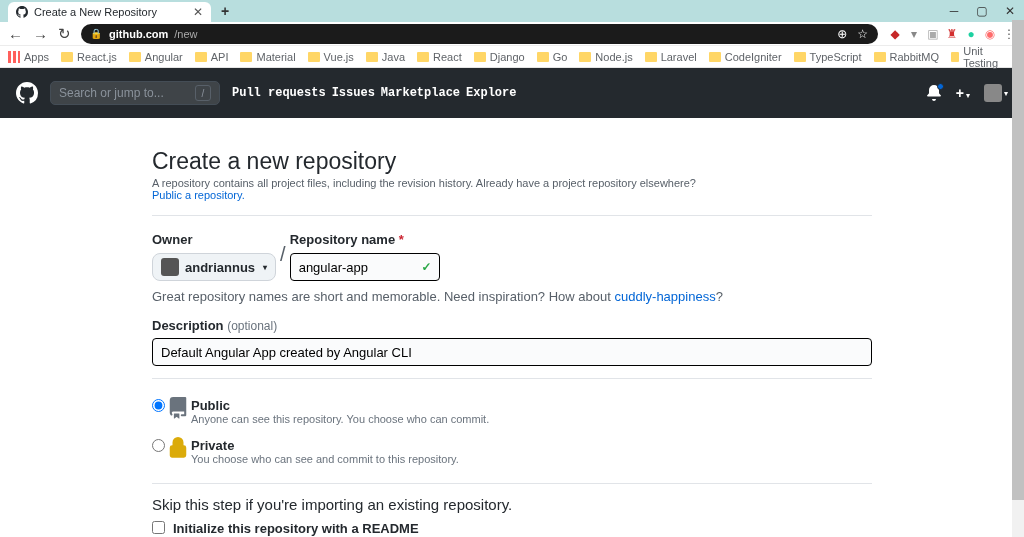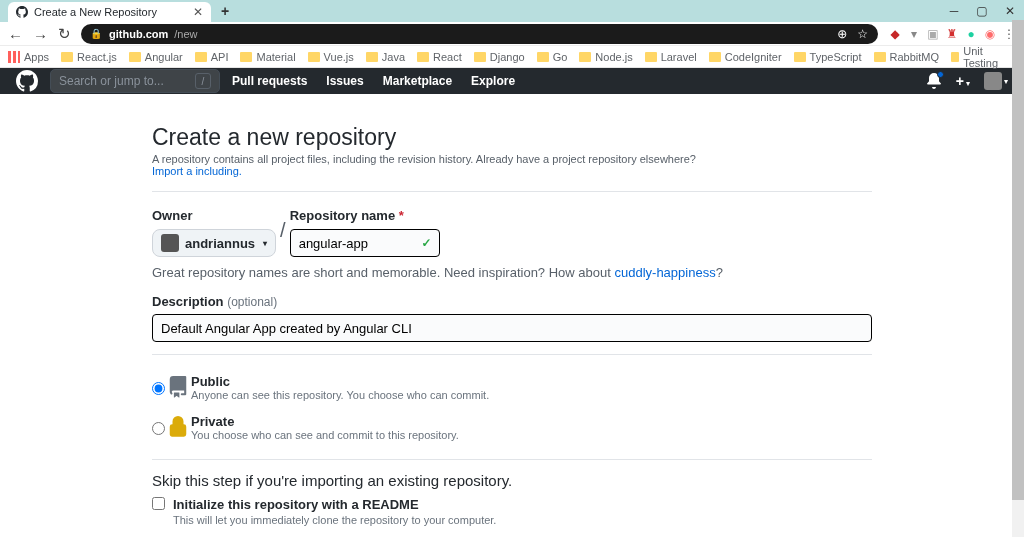--- a/index.html
+++ b/index.html
@@ -24,25 +24,25 @@
   .ext-icons { display: flex; gap: 5px; align-items: center; }
   .ext-icons span { width: 14px; height: 14px; font-size: 12px; display: inline-flex; align-items: center; justify-content: center; }
 
   .bookmarks-bar { background: #fff; height: 22px; display: flex; align-items: center; padding: 0 8px; font-size: 11px; gap: 12px; border-bottom: 1px solid #e5e5e5; }
   .bk-item { display: flex; align-items: center; gap: 4px; color: #5f6368; }
   .bk-folder { width: 12px; height: 10px; background: #ffd666; border-radius: 1px; display: inline-block; }
   .bk-apps { width: 12px; height: 12px; display: inline-block; }
   .bk-apps::before { content: ''; display: block; width: 12px; height: 12px; background: repeating-linear-gradient(90deg,#ff605c 0 3px,transparent 3px 5px),repeating-linear-gradient(90deg,transparent 0 5px,#4285f4 5px 8px,transparent 8px 10px); }
 
   
-  .gh-header { background: #24292e; color: #fff; height: 26px; display: flex; align-items: center; padding: 0 16px; gap: 12px; font-size: 13px; }
+  .gh-header { background: #24292e; color: #fff; height: 50px; display: flex; align-items: center; padding: 0 16px; gap: 12px; font-size: 13px; }
   .gh-logo { width: 22px; height: 22px; }
   .gh-search { background: #3f4448; border: 1px solid #444d56; border-radius: 5px; height: 24px; width: 170px; color: #8a929b; display: flex; align-items: center; padding: 0 8px; font-size: 12px; justify-content: space-between; }
   .gh-search .slash { border: 1px solid #586069; border-radius: 3px; width: 16px; height: 16px; font-size: 10px; display: flex; align-items: center; justify-content: center; color: #8a929b; }
-  .gh-nav { display: flex; gap: 19px; font-weight: 600; font-size: 12px; }
+  .gh-nav { display: flex; gap: 6px; font-weight: 600; font-size: 12px; font-family: Liberation Mono, monospace; }
   .gh-right { margin-left: auto; display: flex; align-items: center; gap: 14px; color: #fff; }
   .gh-bell { width: 16px; height: 16px; position: relative; }
   .gh-bell .dot { position: absolute; background: #0366d6; width: 7px; height: 7px; border-radius: 50%; top: -2px; right: -2px; border: 1px solid #24292e; }
   .gh-plus { font-size: 14px; font-weight: bold; }
   .gh-avatar { width: 18px; height: 18px; background: #888; border-radius: 3px; }
   .caret { font-size: 8px; margin-left: 2px; }
 
   
   .content { width: 720px; margin: 0 auto; padding: 30px 0 0 0; }
   h1 { font-size: 23px; font-weight: 400; margin-bottom: 2px; }
@@ -61,21 +61,21 @@
   .repo-name-wrap { position: relative; }
   .repo-name-wrap .check { position: absolute; right: 8px; top: 50%; transform: translateY(-50%); color: #28a745; font-size: 12px; font-weight: bold; }
 
   .hint { font-size: 13px; color: #586069; margin-top: 8px; }
   .hint a { color: #0366d6; text-decoration: none; }
 
   .desc-label { font-weight: 600; font-size: 13px; margin-top: 14px; }
   .optional { font-weight: 400; color: #6a737d; font-size: 12px; }
   .desc-input { width: 100%; margin-top: 5px; }
 
-  .vis-row { display: flex; align-items: center; gap: 2px; padding: 6px 0; }
+  .vis-row { display: flex; align-items: flex-start; gap: 2px; padding: 6px 0; }
   .vis-row input[type=radio] { margin-top: 2px; }
   .vis-icon { width: 22px; color: #6a737d; }
   .vis-text strong { font-size: 13px; }
   .vis-text .note { color: #6a737d; font-size: 11px; display: block; }
 
   .skip { font-size: 15px; margin-bottom: 8px; }
   .readme-row { display: flex; align-items: flex-start; gap: 8px; font-size: 13px; }
   .readme-row .note { color: #6a737d; font-size: 11px; display: block; margin-top: 2px; }
 
   .scrollbar { position: absolute; right: 0; top: 20px; width: 12px; height: 517px; background: #f1f1f1; }
@@ -221,21 +221,21 @@
         <span class="gh-avatar"></span>
         <span class="caret">▾</span>
       </span>
   </div>
 </div>
 
 <div class="content">
   <h1>Create a new repository</h1>
   <p class="subhead">
     <span>A repository contains all project files, including the revision history. Already have a project repository elsewhere?</span><br>
-    <a>Import a including.</a>
+    <a>Public a repository.</a>
   </p>
   <div class="divider"></div>
 
   <div class="row">
     <div class="field">
       <label>Owner</label>
       <div class="owner-select">
         <span class="avatar"></span>
         <span>andriannus</span>
         <span class="caret">▾</span>

